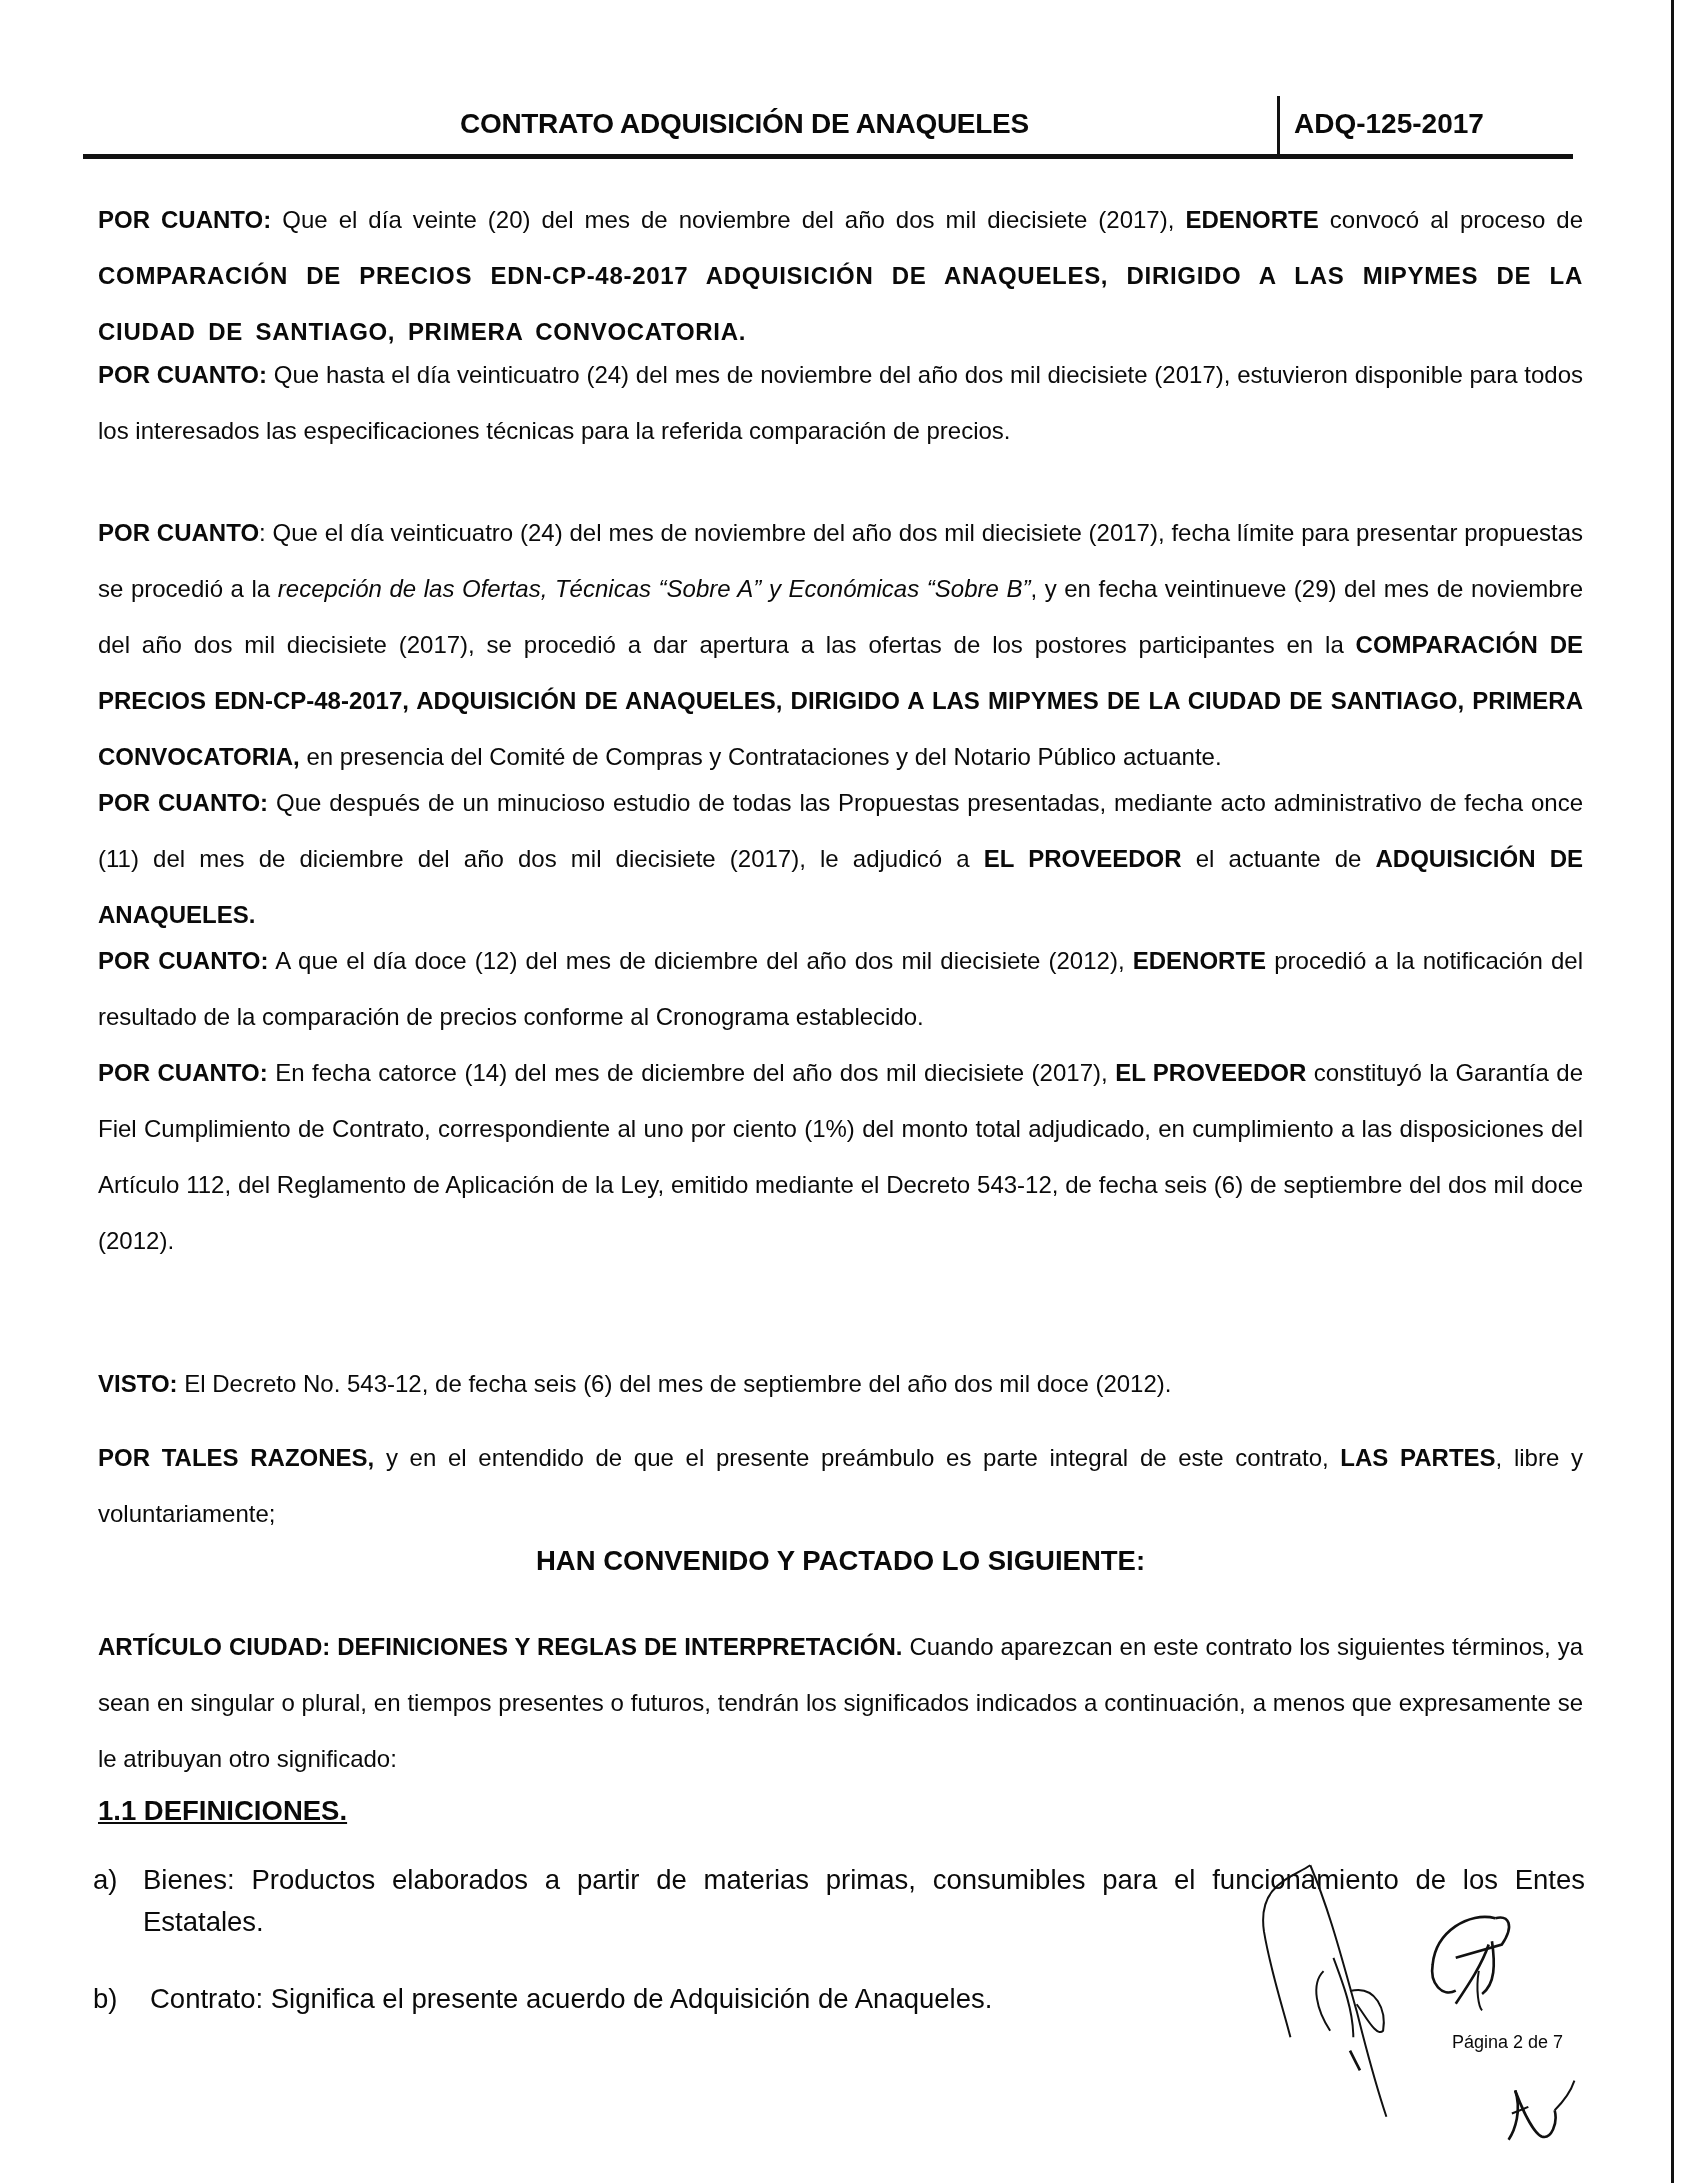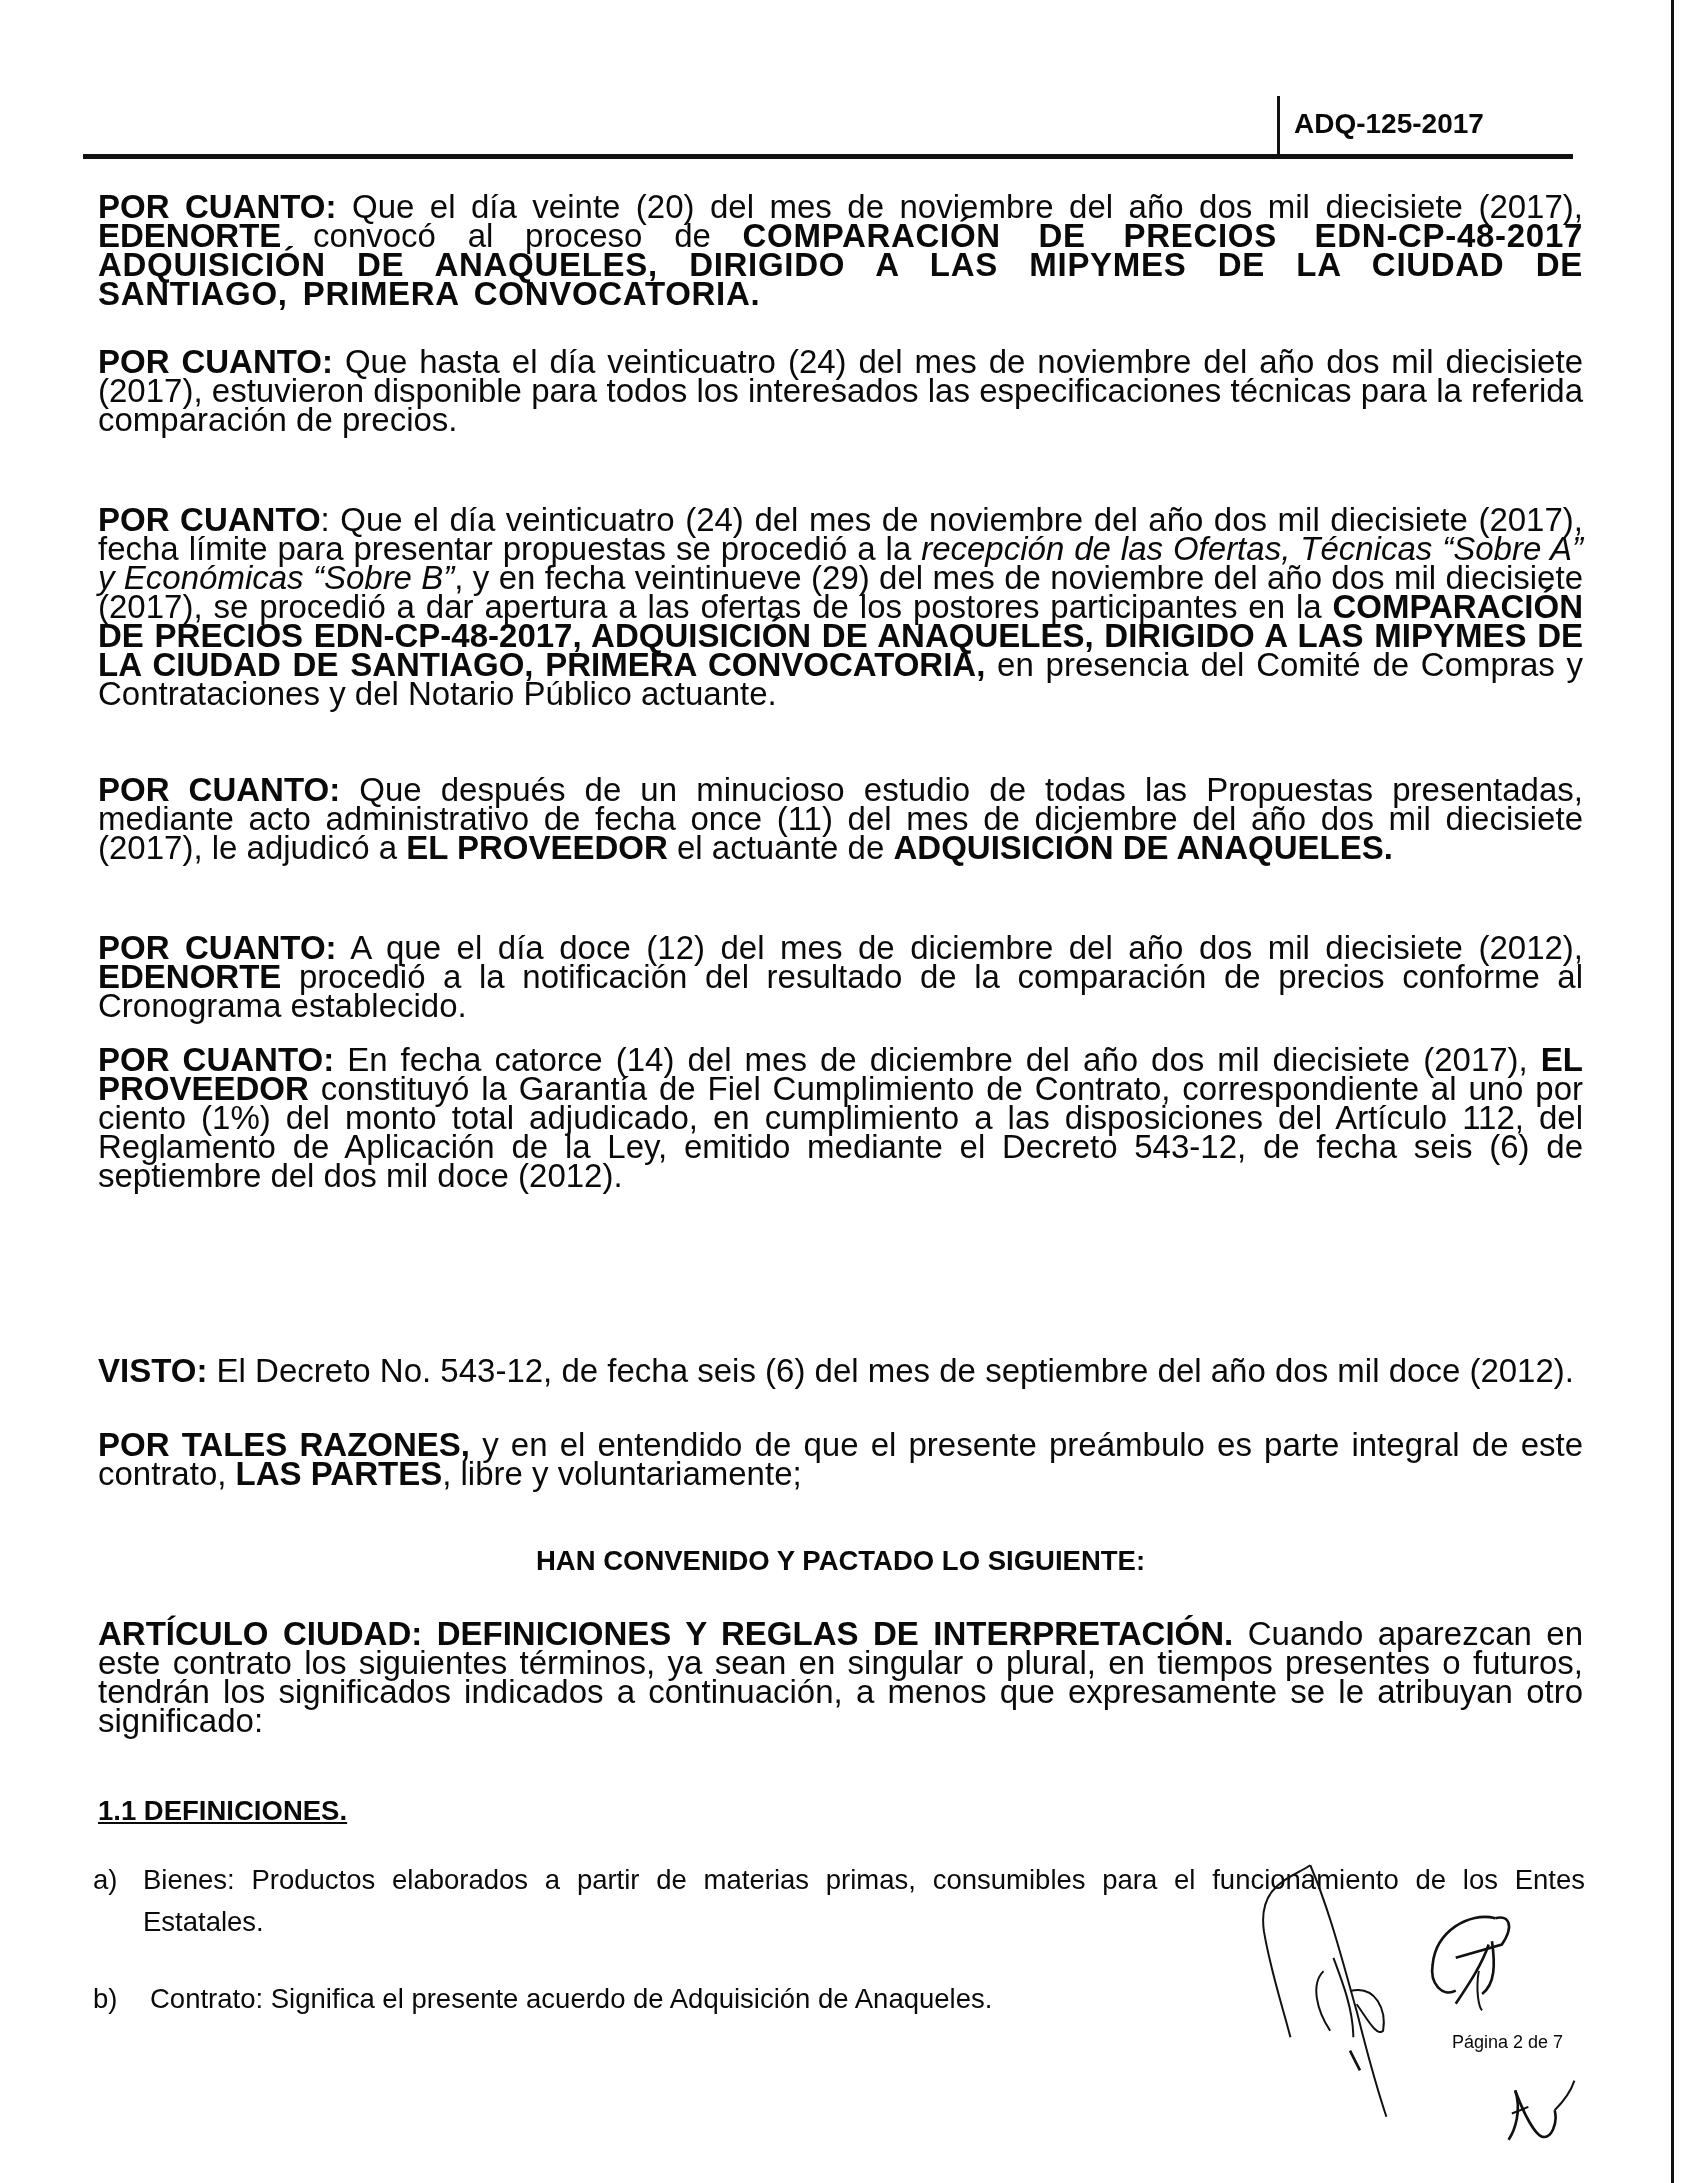--- a/index.html
+++ b/index.html
@@ -6,21 +6,21 @@
   body { width: 1688px; height: 2183px; position: relative; overflow: hidden;
          font-family: "Liberation Sans", sans-serif; color: #0a0a0a; }
   .page { position: absolute; left: 0; top: 0; width: 1688px; height: 2183px; }
   .edge-line { position: absolute; left: 1671px; top: 0; width: 3.3px; height: 2183px; background: #111; }
   .header { position: absolute; left: 83px; top: 93px; width: 1490px; height: 66px; }
   .header-title { position: absolute; left: 377px; top: 14.6px; font-size: 28px; font-weight: bold; letter-spacing: -0.3px; }
   .header-divider { position: absolute; left: 1194px; top: 3.3px; width: 3.3px; height: 61px; background: #111; }
   .header-code { position: absolute; left: 1211px; top: 14.6px; font-size: 28px; font-weight: bold; }
   .header-rule { position: absolute; left: 0; top: 61px; width: 1490px; height: 4.6px; background: #111; }
 
-  .body-text { position: absolute; left: 98px; width: 1485px; font-size: 33px; line-height: 29px; text-align: justify; }
+  .body-text { position: absolute; left: 98px; width: 1485px; font-size: 24px; line-height: 56px; text-align: justify; }
   .body-text p { margin: 0; }
   .b { font-weight: bold; }
   .i { font-style: italic; }
   .wide { letter-spacing: 0.7px; word-spacing: 5.3px; }
 
   .center-heading { position: absolute; left: 98px; width: 1485px; text-align: center; font-size: 27.5px; font-weight: bold; }
   .sub-heading { position: absolute; left: 98px; font-size: 27.5px; font-weight: bold; }
 
   .list-item { position: absolute; left: 93px; width: 1492px; font-size: 27.5px; line-height: 42px; }
   .list-marker { position: absolute; left: 0; top: 0; }
@@ -30,20 +30,21 @@
   .sig { position: absolute; }
 </style>
 </head>
 <body>
 
 <div class="page">
 
   <div class="edge-line"></div>
 
   <div class="header">
+    <div class="header-title">CONTRATO ADQUISICIÓN DE ANAQUELES</div>
     <div class="header-divider"></div>
     <div class="header-code">ADQ-125-2017</div>
     <div class="header-rule"></div>
   </div>
 
   <div class="body-text" style="top:192px;">
     <p><span class="b">POR CUANTO:</span><span> Que el día veinte (20) del mes de noviembre del año dos mil diecisiete (2017), </span><span class="b">EDENORTE</span><span> convocó al proceso de </span><span class="b wide">COMPARACIÓN DE PRECIOS EDN-CP-48-2017 ADQUISICIÓN DE ANAQUELES, DIRIGIDO A LAS MIPYMES DE LA CIUDAD DE SANTIAGO, PRIMERA CONVOCATORIA.</span></p>
   </div>
 
   <div class="body-text" style="top:347px;">

